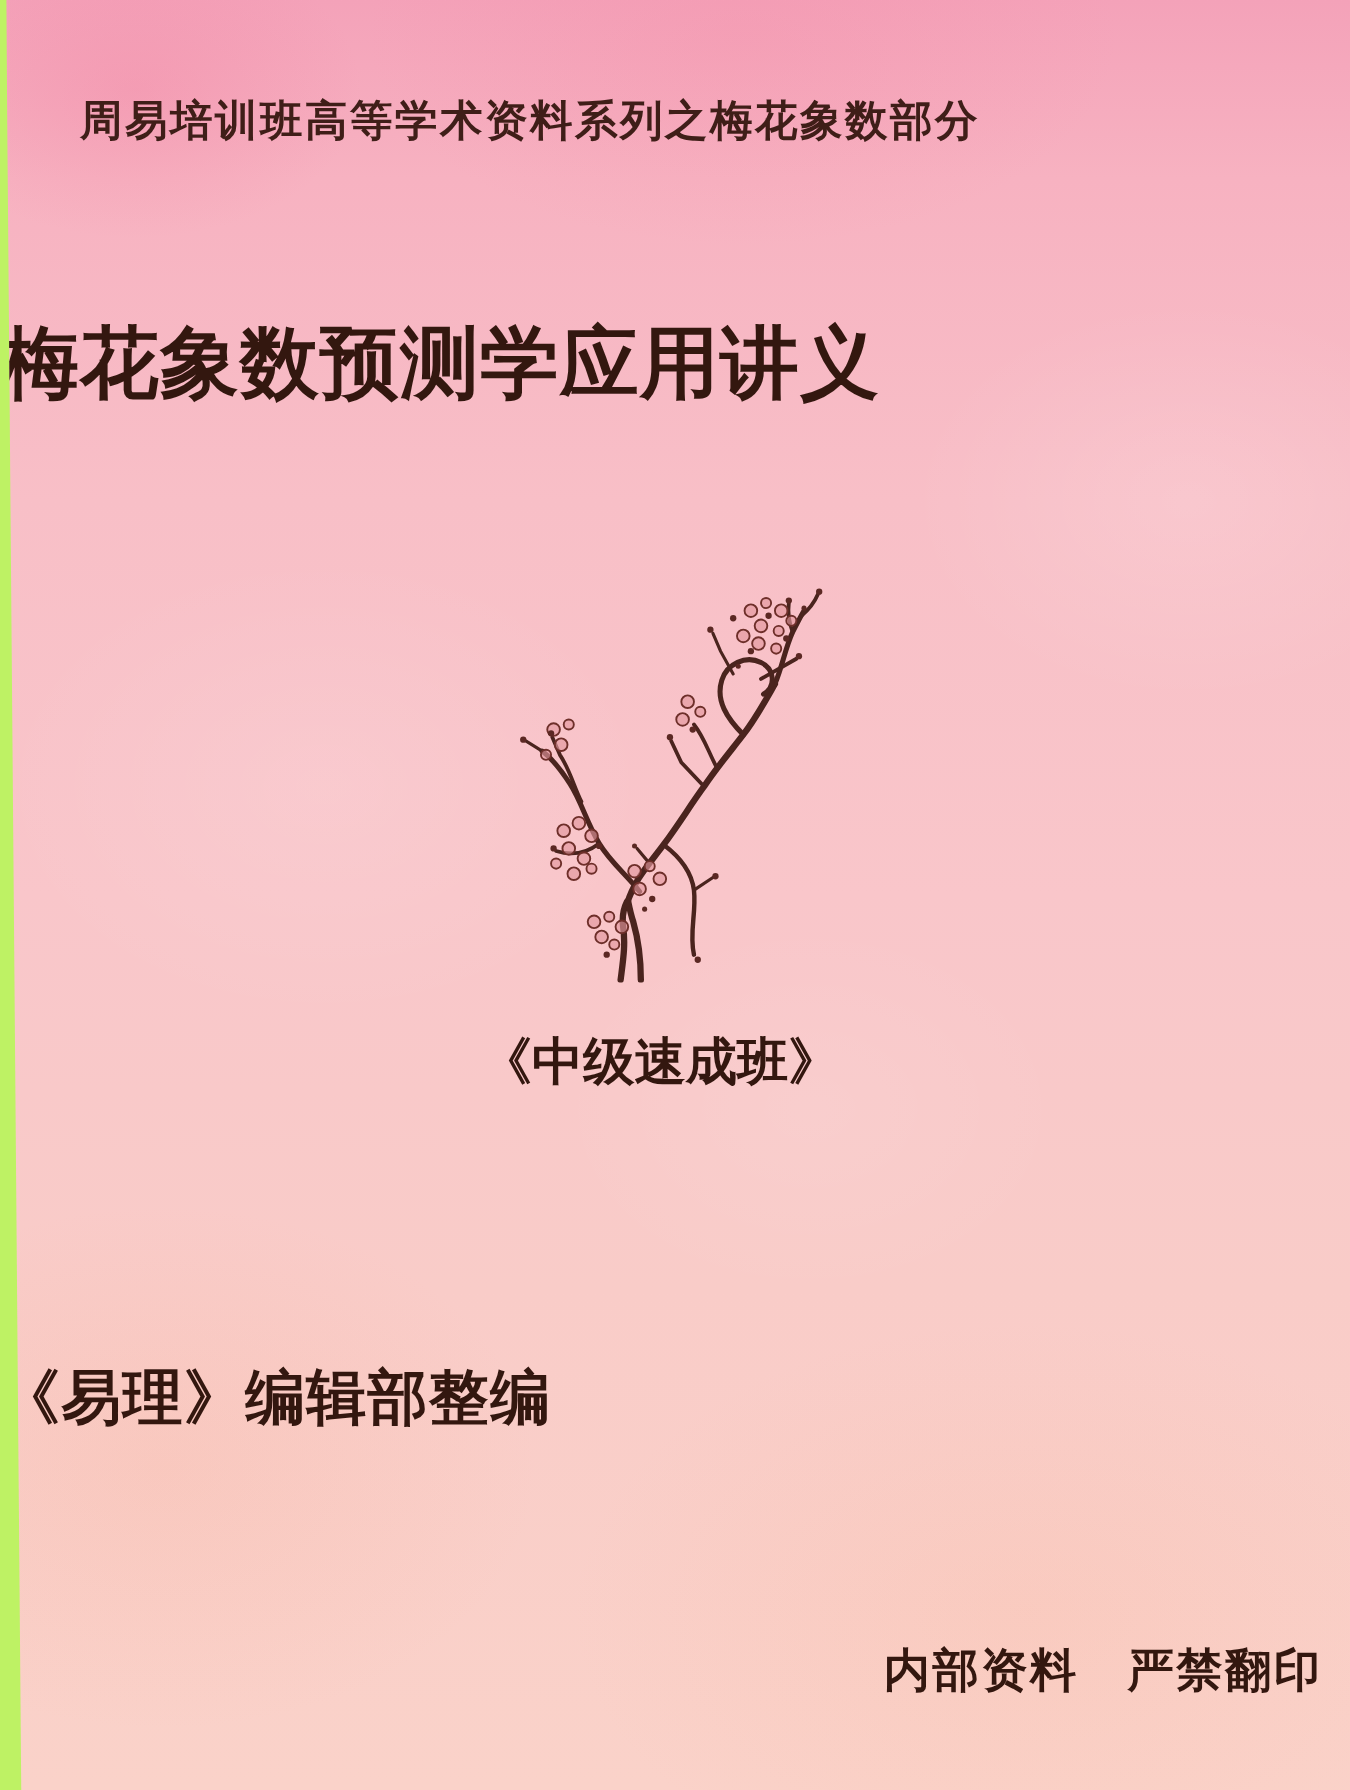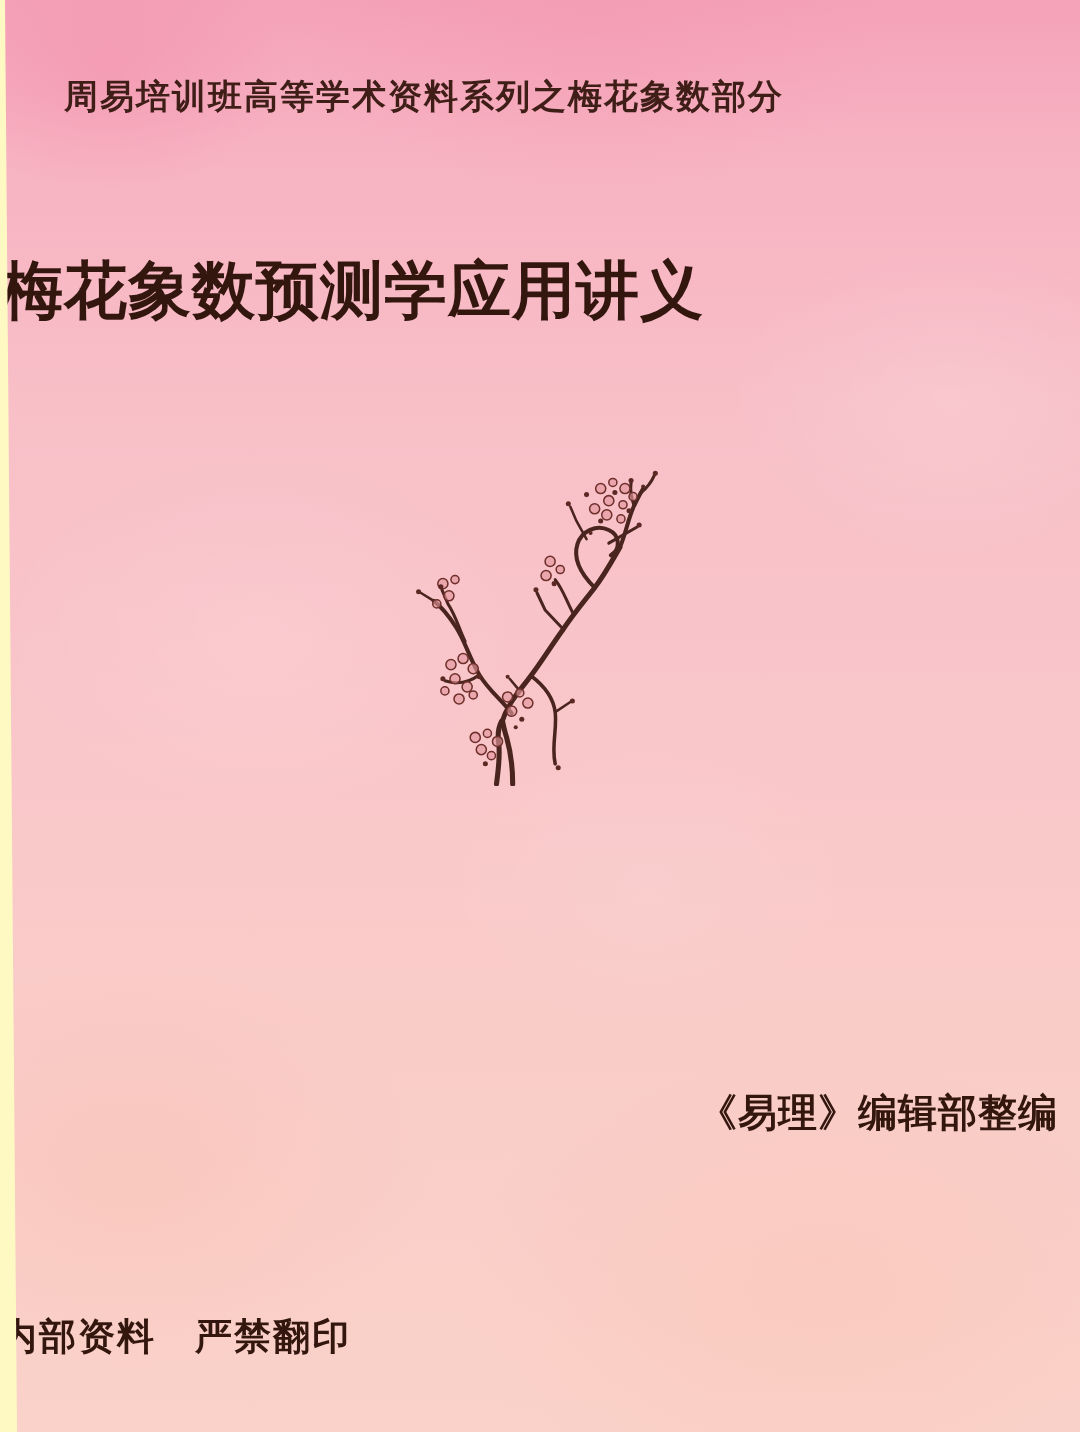--- a/index.html
+++ b/index.html
@@ -1,20 +1,20 @@
 <!DOCTYPE html>
 <html><head>
 <meta charset="utf-8">
 <style>
   html, body { margin: 0; padding: 0; background: #ffffff; }
   .page {
     position: relative;
     width: 1080px;
     height: 1432px;
-    background: #fef9c3;
+    background: #bef264;
     overflow: hidden;
     font-family: "Liberation Serif", "DejaVu Serif", serif;
   }
   
   .cover {
     position: absolute;
     inset: 0;
     clip-path: polygon(5px 0, 1080px 0, 1080px 1432px, 17px 1432px);
     background:
       radial-gradient(ellipse 260px 170px at 10% 5%,  rgba(240,125,158,0.30), transparent 70%),
@@ -82,33 +82,33 @@
     font-size: 41px;
     font-weight: bold;
     color: #33170f;
     white-space: nowrap;
   }
   .editor {
     position: absolute;
     left: 0;
     right: 22px;
     top: 1086px;
-    text-align: right;
-    font-size: 39px;
+    text-align: left;
+    font-size: 48px;
     font-weight: bold;
     letter-spacing: 1px;
     color: #33170f;
     white-space: nowrap;
   }
   .notice {
     position: absolute;
     left: 0;
     right: 22px;
     top: 1312px;
-    text-align: left;
+    text-align: right;
     font-size: 37px;
     font-weight: bold;
     letter-spacing: 2px;
     color: #33170f;
     white-space: nowrap;
   }
 </style>
 </head>
 <body>
 
@@ -205,19 +205,20 @@
             <circle cx="116" cy="282" r="2"></circle>
           <circle cx="172" cy="256" r="2.5"></circle>
             <circle cx="158" cy="322" r="2.5"></circle>
           <circle cx="86" cy="318" r="2.5"></circle>
             <circle cx="108" cy="232" r="2"></circle>
         </g>
       </svg>
     </div>
 
 
+    <div class="classlabel">《中级速成班》</div>
 
     <div class="editor">《易理》编辑部整编</div>
 
     <div class="notice">内部资料　严禁翻印</div>
 
   </div>
 </div>
 
 </body></html>

